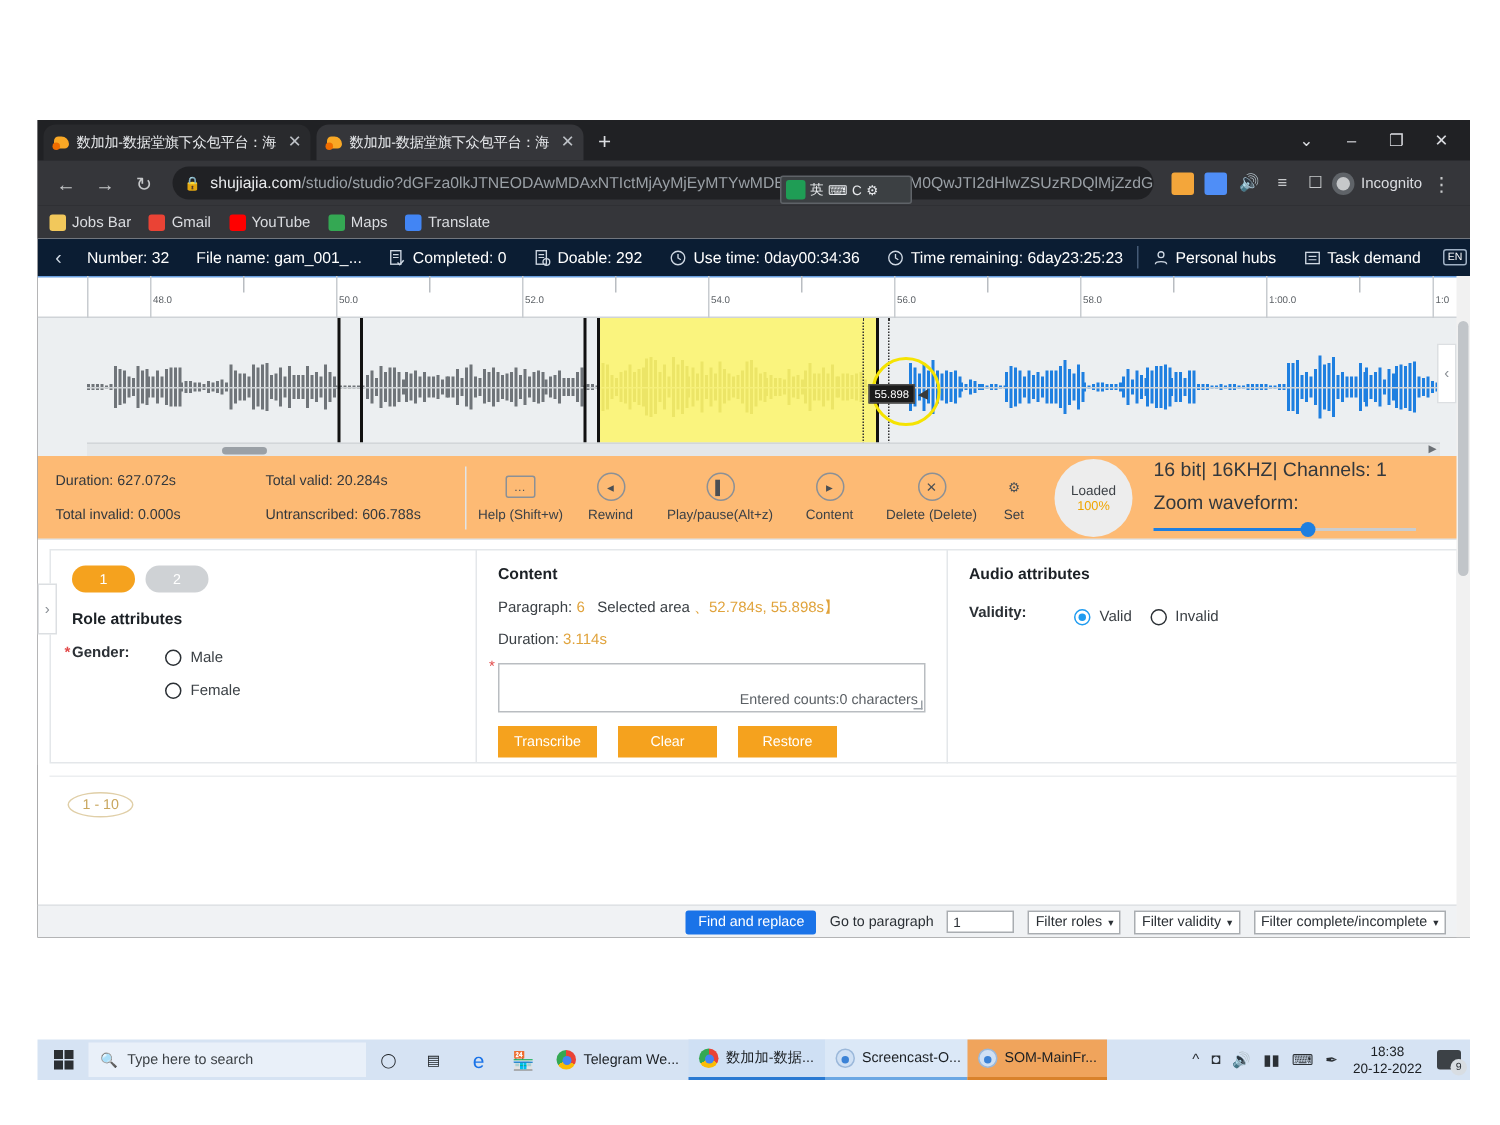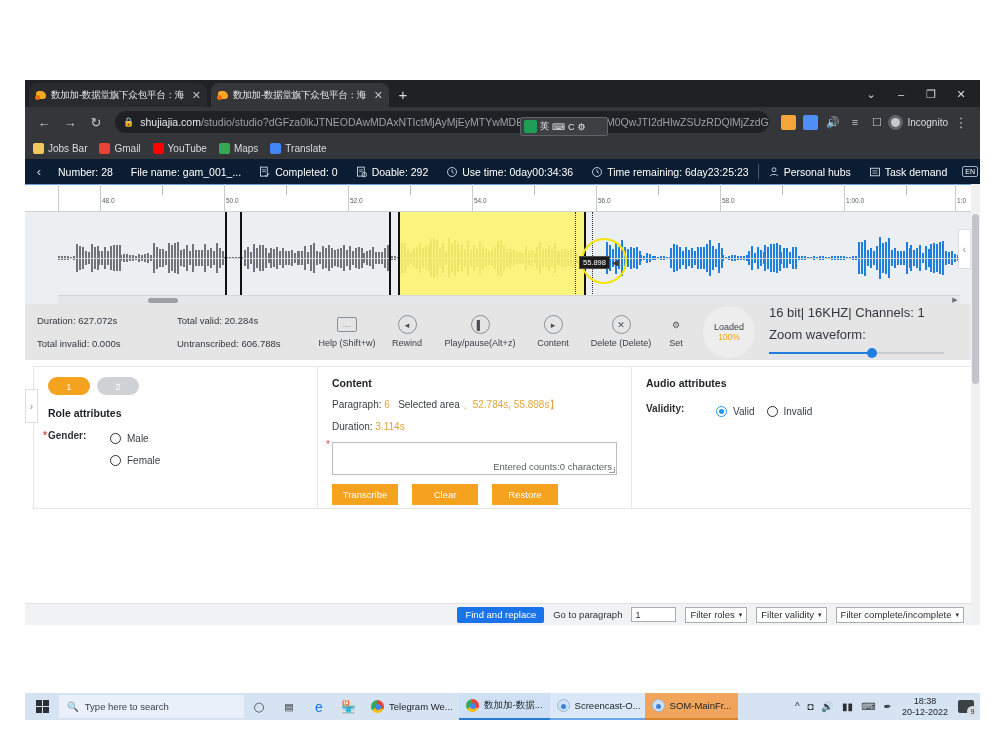--- a/index.html
+++ b/index.html
@@ -137,21 +137,21 @@
   }
   .scrollbar-h {
     position:absolute; left:33px; right:20px; bottom:0; height:9px; background:#e4e7e9;
     border-top:1px solid #d2d6d9;
   }
   .scrollbar-h .thumb { position:absolute; left:90px; top:2px; width:30px; height:5px; background:#9aa0a6; border-radius:3px; }
   .scroll-arrow { position:absolute; bottom:0; width:10px; height:9px; color:#6b7075; font-size:7px; text-align:center; line-height:9px; }
 
   
   .statsbar {
-    position:relative; height:56px; background:#e5e5e5; border-bottom:1px solid #e2e5e8;
+    position:relative; height:56px; background:#fdba74; border-bottom:1px solid #e2e5e8;
     display:flex; align-items:center; font-size:9.5px; color:#33383d;
   }
   .stats-left { width:285px; padding-left:12px; }
   .stats-left .row { display:flex; height:17px; align-items:center; }
   .stats-left .k1 { width:140px; }
   .divider-v { width:1px; height:42px; background:#e2e5e8; }
   .transport { display:flex; align-items:flex-end; gap:0px; padding:0 6px; }
   .tbtn { width:60px; text-align:center; font-size:9px; color:#3c4146; }
   .tbtn .circ {
     width:19px;height:19px;border-radius:50%;border:1px solid #8b9096; margin:0 auto 4px;
@@ -352,21 +352,21 @@
         <span class="bmico" style="background:#4285f4"></span>
         <span>Translate</span>
       </div>
     </div>
 
     <div class="page">
 
       <div class="appbar">
         <div class="collapse">‹</div>
         <div class="cell">
-          <span>Number: 28</span>
+          <span>Number: 32</span>
         </div>
         <div class="cell">
           <span>File name: gam_001_...</span>
         </div>
         <div class="cell">
           <svg width="12" height="12" viewBox="0 0 16 16">
             <rect x="2" y="1.5" width="9" height="12" fill="none" stroke="#cfd8e3" stroke-width="1.2"></rect>
             <path d="M4 5h5M4 7.5h5" stroke="#cfd8e3" stroke-width="1"></path>
             <path d="M8 12l2 2 3.5-4" fill="none" stroke="#cfd8e3" stroke-width="1.3"></path>
           </svg>
@@ -906,20 +906,23 @@
               <span>Valid</span>
             </label>
             <label class="radio" style="margin-left:12px">
               <span class="rdot"></span>
               <span>Invalid</span>
             </label>
           </div>
         </div>
       </div>
 
+      <div class="plist">
+        <div class="pbadge">1 - 10</div>
+      </div>
 
       <div class="bottombar">
         <div class="bluebtn">Find and replace</div>
         <span>Go to paragraph</span>
         <div class="gotoinput">1</div>
         <div class="selectbox">
           <span>Filter roles</span>
           <span class="caret">▾</span>
         </div>
         <div class="selectbox">

